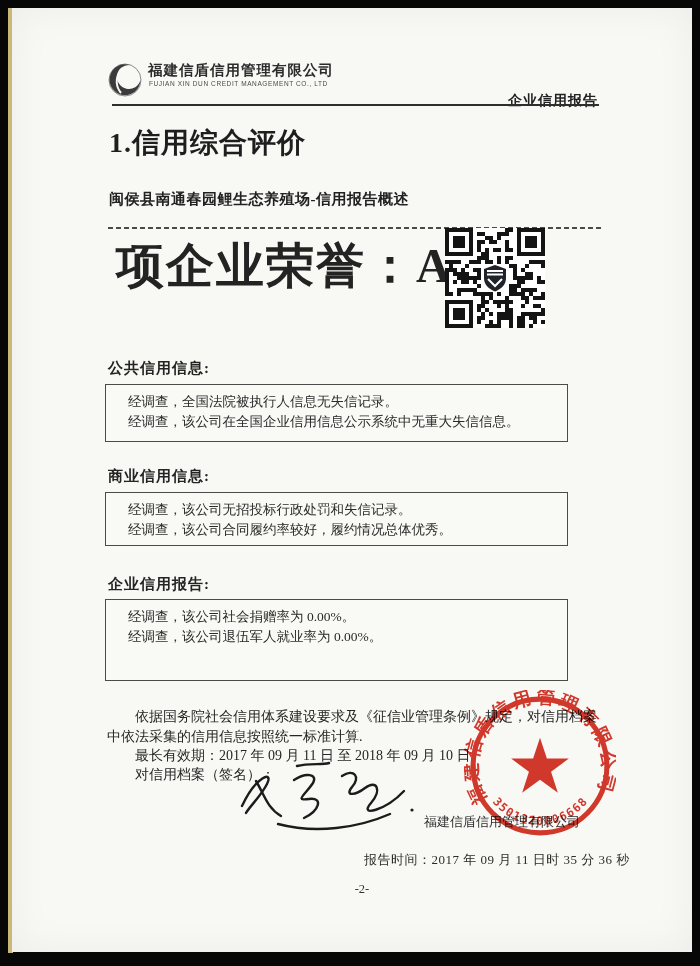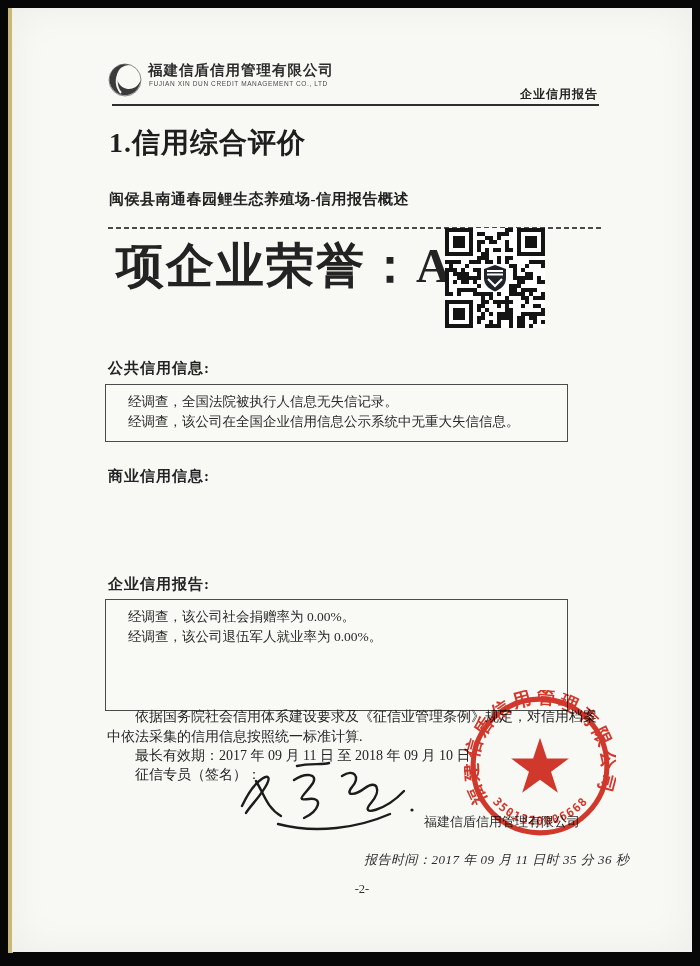--- a/index.html
+++ b/index.html
@@ -10,21 +10,21 @@
   .paper{position:absolute;left:12px;top:8px;width:680px;height:944px;
          background:#f8f8f5;box-shadow:inset 0 0 40px rgba(0,0,0,.05);}
   .abs{position:absolute;}
 
   
   .logo-wrap{left:94px;top:52px;width:38px;height:40px;}
   .co-cn{left:136px;top:53px;font-size:14.5px;font-weight:bold;letter-spacing:1px;color:#2c2c2c;
          font-family:"Liberation Sans","DejaVu Sans",sans-serif;}
   .co-en{left:137px;top:72px;font-size:6.5px;letter-spacing:.6px;color:#4a4a4a;
          font-family:"Liberation Sans","DejaVu Sans",sans-serif;}
-  .report-type{left:440px;top:78px;width:146px;text-align:right;font-size:12px;font-weight:bold;
+  .report-type{left:440px;top:84px;width:146px;text-align:right;font-size:14px;font-weight:bold;
                letter-spacing:1px;color:#222;}
   .header-rule{left:100px;top:96px;width:487px;height:2px;background:#2e2e2e;}
 
   
   .page-title{left:97px;top:116px;font-size:28px;font-weight:bold;color:#1e1e1e;letter-spacing:1px;}
   .subject{left:97px;top:182px;font-size:15px;font-weight:bold;color:#222;letter-spacing:.5px;}
   .dashline{left:96px;top:219px;width:494px;height:2px;
             background:repeating-linear-gradient(90deg,#4a4a4a 0 5px,transparent 5px 8px);}
 
   
@@ -46,21 +46,21 @@
            padding:7px 10px 6px 22px;font-size:13.5px;line-height:20px;color:#2a2a2a;}
   .sec-box .line{white-space:nowrap;}
 
   
   .stmt1{left:123px;top:700px;font-size:14px;color:#262626;}
   .stmt2{left:95px;top:720px;font-size:14px;color:#262626;}
   .validity{left:123px;top:739px;font-size:14px;color:#262626;}
   .sig-label{left:123px;top:758px;font-size:14px;color:#262626;}
   .signature{left:222px;top:742px;}
   .issuer{left:400px;top:805px;width:180px;text-align:center;font-size:13px;color:#2c2c2c;}
-  .report-time{left:352px;top:843px;font-size:13px;color:#2c2c2c;letter-spacing:.5px;font-style:italic;}
+  .report-time{left:352px;top:843px;font-size:13px;color:#2c2c2c;letter-spacing:.5px;}
   .page-num{left:310px;top:874px;width:80px;text-align:center;font-size:12.5px;color:#333;}
 
   
   .stamp{left:452px;top:682px;width:152px;height:152px;mix-blend-mode:multiply;opacity:.93;}
 </style>
 </head>
 <body>
 
 <div class="stage">
   <div class="book-edge abs"></div>
@@ -292,31 +292,35 @@
       </div>
     </div>
 
     <div class="abs sec-h" style="top:351px;">公共信用信息:</div>
     <div class="abs sec-box" style="top:376px;height:58px;">
       <div class="line">经调查，全国法院被执行人信息无失信记录。</div>
       <div class="line">经调查，该公司在全国企业信用信息公示系统中无重大失信信息。</div>
     </div>
 
     <div class="abs sec-h" style="top:459px;">商业信用信息:</div>
+    <div class="abs sec-box" style="top:484px;height:54px;">
+      <div class="line">经调查，该公司无招投标行政处罚和失信记录。</div>
+      <div class="line">经调查，该公司合同履约率较好，履约情况总体优秀。</div>
+    </div>
 
     <div class="abs sec-h" style="top:567px;">企业信用报告:</div>
-    <div class="abs sec-box" style="top:591px;height:112px;">
+    <div class="abs sec-box" style="top:591px;height:82px;">
       <div class="line">经调查，该公司社会捐赠率为 0.00%。</div>
       <div class="line">经调查，该公司退伍军人就业率为 0.00%。</div>
     </div>
 
     <div class="abs stmt1">依据国务院社会信用体系建设要求及《征信业管理条例》规定，对信用档案</div>
     <div class="abs stmt2">中依法采集的信用信息按照统一标准计算.</div>
     <div class="abs validity">最长有效期：2017 年 09 月 11 日 至 2018 年 09 月 10 日</div>
-    <div class="abs sig-label">征信专员（签名）：</div>
+    <div class="abs sig-label">对信用档案（签名）：</div>
 
     <div class="abs signature">
       <svg width="185" height="90" viewBox="0 0 185 90">
         <g fill="none" stroke="#1c1c1c" stroke-width="2.4" stroke-linecap="round">
           <path d="M8,56 C22,26 40,20 33,34 C27,46 16,56 12,63"></path>
           <path d="M22,31 C30,44 33,58 47,66"></path>
           <path d="M60,30 C72,22 84,24 79,33 C71,45 60,51 75,49 C90,47 85,61 70,68"></path>
           <path d="M63,16 C75,13 88,15 95,13"></path>
           <path d="M108,26 C120,18 127,27 118,37 C110,47 122,45 131,38 C143,29 148,40 137,53 C124,68 152,60 170,41"></path>
           <path d="M44,74 C82,84 124,78 156,64"></path>

